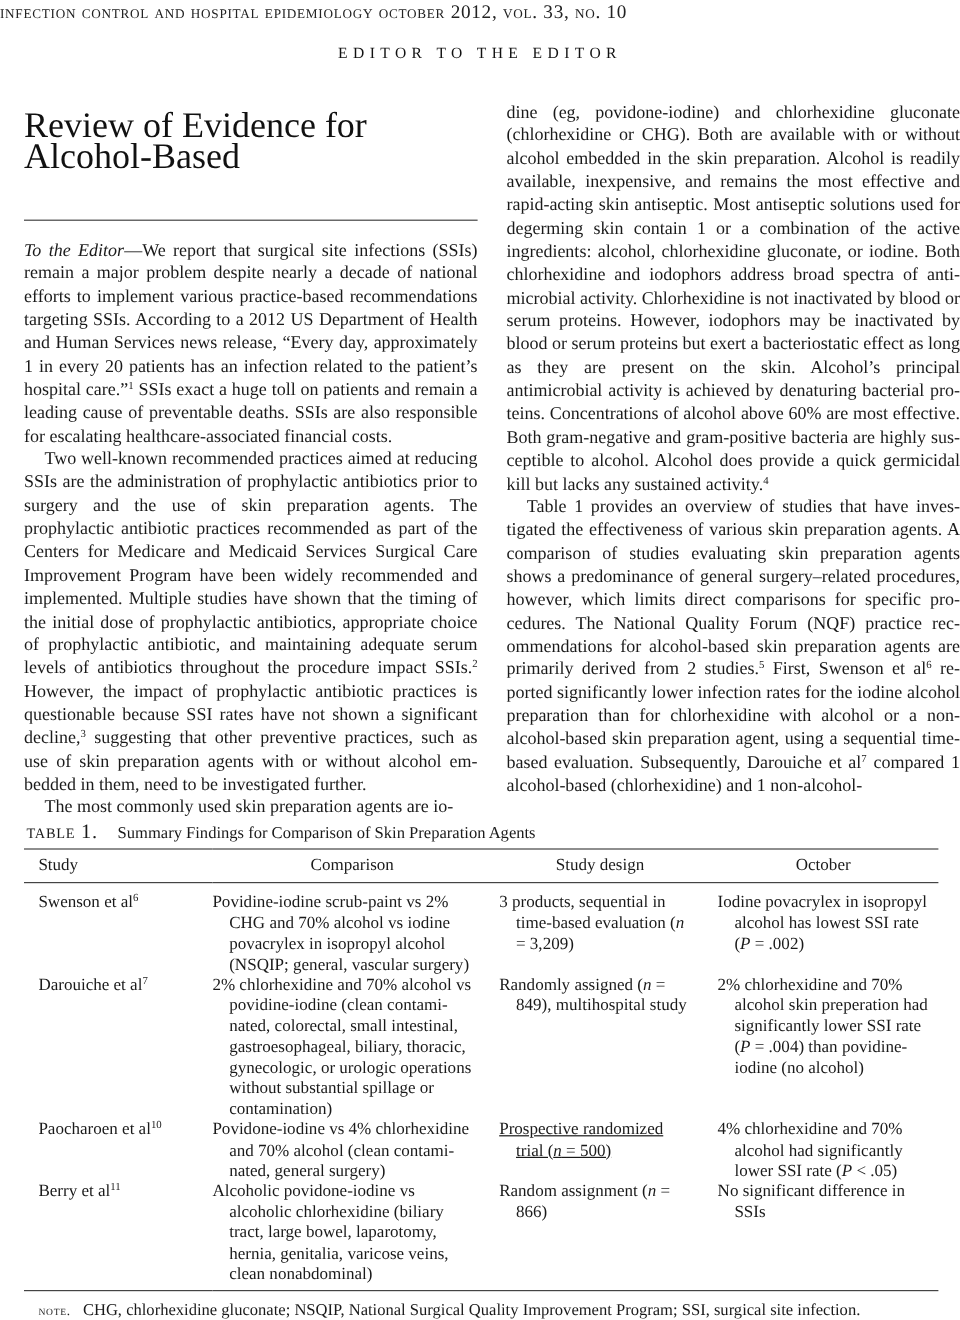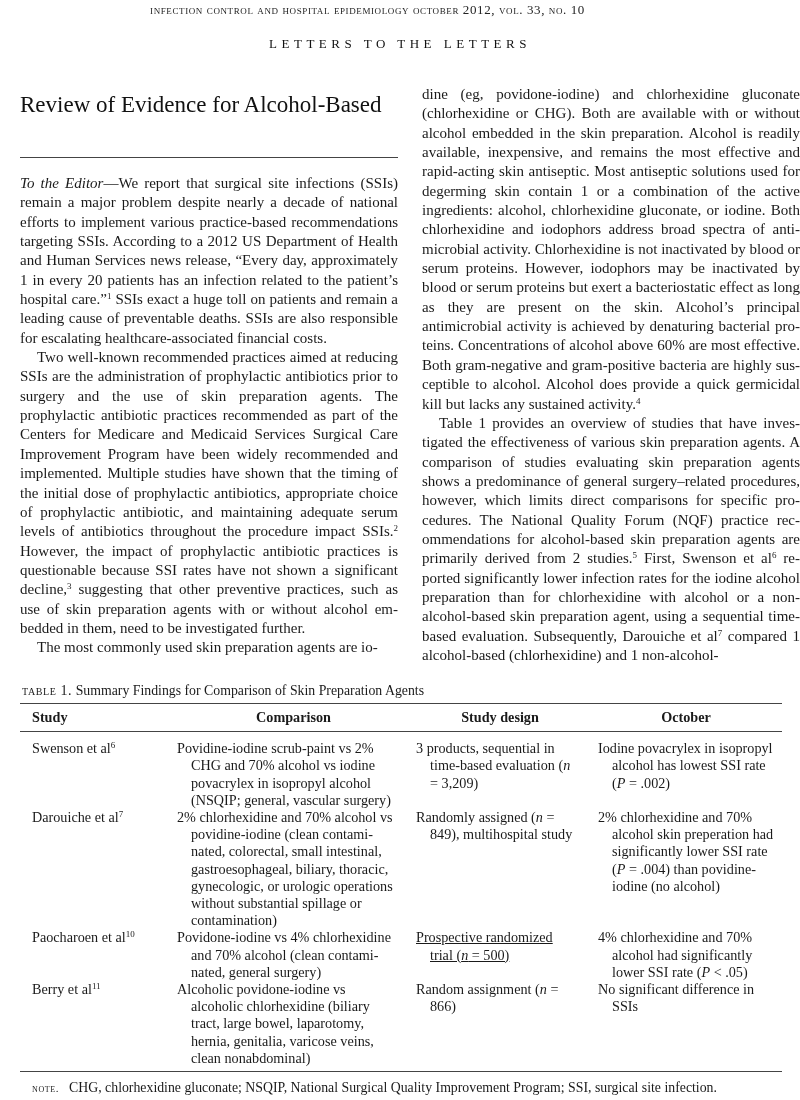--- a/index.html
+++ b/index.html
@@ -2,47 +2,47 @@
 <html><head>
 <meta charset="utf-8">
 <style>
   html, body { margin: 0; padding: 0; background: #ffffff; }
   body {
     width: 800px; height: 1100px; position: relative; overflow: hidden;
     font-family: "Liberation Serif", "DejaVu Serif", serif;
     color: #1a1a1a;
   }
   .running-head {
-    position: absolute; top: 2px; left: 0; width: 735px; text-align: center;
-    font-size: 13px; letter-spacing: 0.6px; font-variant: small-caps;
+    position: absolute; top: 2px; left: 0; width: 735px; 
+    font-size: 16px; letter-spacing: 0.6px; font-variant: small-caps;
     text-transform: lowercase; color: #222;
   }
   .section-head {
     position: absolute; top: 36px; left: 0; width: 800px; text-align: center;
     font-size: 13px; letter-spacing: 4.5px; color: #111;
   }
   .col { position: absolute; top: 85px; width: 378px; font-size: 15px; line-height: 19.35px; }
   .col-left { left: 20px; }
   .col-right { left: 422px; }
   .article-title {
-    font-size: 23px; line-height: 26px; margin: 7px 0 0 0; font-weight: normal; color: #111;
+    font-size: 30px; line-height: 26px; margin: 7px 0 0 0; font-weight: normal; color: #111;
   }
   .title-rule { border: none; border-top: 1.3px solid #444; margin: 39px 0 16px 0; width: 378px; }
   p.body { margin: 0; text-align: justify; hyphens: manual; }
   p.indent { text-indent: 17px; }
   sup { font-size: 9px; line-height: 0; vertical-align: 5px; }
   em { font-style: italic; }
 
   .table-block { position: absolute; top: 683px; left: 20px; width: 762px; }
   .table-caption { font-size: 13.8px; margin: 0 0 4px 2px; }
-  .table-caption .label { font-variant: small-caps; text-transform: lowercase; letter-spacing: 0.6px; margin-right: 0; font-size: 14px; }
+  .table-caption .label { font-variant: small-caps; text-transform: lowercase; letter-spacing: 0.6px; margin-right: 13px; font-size: 17px; }
   .table-caption .label span { font-variant: small-caps; }
   table { width: 762px; border-collapse: collapse; font-size: 14.2px; line-height: 17.2px; }
   thead th {
-    font-weight: bold; text-align: left; padding: 5px 0 5px 0;
+    font-weight: normal; text-align: left; padding: 5px 0 5px 0;
     border-top: 1.3px solid #444; border-bottom: 1.3px solid #444;
   }
   th.c-study { width: 145px; padding-left: 12px; }
   th.c-comp { width: 233px; text-align: center; }
   th.c-design { width: 180px; text-align: center; }
   th.c-find { text-align: center; }
   tbody td { vertical-align: top; padding: 0 0 0 0; }
   tbody tr td { padding-top: 0; padding-bottom: 0; }
   tbody tr:first-child td { padding-top: 8px; }
   tbody tr.r-last td { padding-bottom: 4px; border-bottom: 1.3px solid #444; margin-top: 31px; }
@@ -50,21 +50,21 @@
   .hang { padding-left: 14px; text-indent: -14px; display: block; }
   td.comp .hang { margin-left: 0; }
   td.design .hang, td.find .hang { margin-left: 0; }
   .note { font-size: 13.8px; margin: 8px 0 0 12px; }
   .note .label { font-variant: small-caps; text-transform: lowercase; letter-spacing: 0.6px; margin-right: 10px; font-size: 11px; }
 </style>
 </head>
 <body>
 
 <div class="running-head">Infection Control and Hospital Epidemiology   October 2012, Vol. 33, No. 10</div>
-<div class="section-head">LETTERS TO THE LETTERS</div>
+<div class="section-head">EDITOR TO THE EDITOR</div>
 
 <div class="col col-left">
   <h1 class="article-title">
     <span>Review of Evidence for Alcohol-Based</span><br>
   </h1>
   <hr class="title-rule">
   <p class="body"><em>To the Editor</em><span>—We report that surgical site infections (SSIs) remain a major problem despite nearly a decade of national efforts to implement various practice-based recommenda­tions targeting SSIs. According to a 2012 US Department of Health and Human Services news release, “Every day, ap­proximately 1 in every 20 patients has an infection related to the patient’s hospital care.”</span><sup>1</sup><span> SSIs exact a huge toll on patients and remain a leading cause of preventable deaths. SSIs are also responsible for escalating healthcare-associated financial costs.</span></p>
   <p class="body indent"><span>Two well-known recommended practices aimed at reduc­ing SSIs are the administration of prophylactic antibiotics prior to surgery and the use of skin preparation agents. The prophylactic antibiotic practices recommended as part of the Centers for Medicare and Medicaid Services Surgical Care Improvement Program have been widely recommended and implemented. Multiple studies have shown that the timing of the initial dose of prophylactic antibiotics, appropriate choice of prophylactic antibiotic, and maintaining adequate serum levels of antibiotics throughout the procedure impact SSIs.</span><sup>2</sup><span> However, the impact of prophylactic antibiotic practices is questionable because SSI rates have not shown a significant decline,</span><sup>3</sup><span> suggesting that other preventive practices, such as use of skin preparation agents with or without alcohol em­bedded in them, need to be investigated further.</span></p>
   <p class="body indent" style="text-align:left;">The most commonly used skin preparation agents are io-</p>
 </div>

